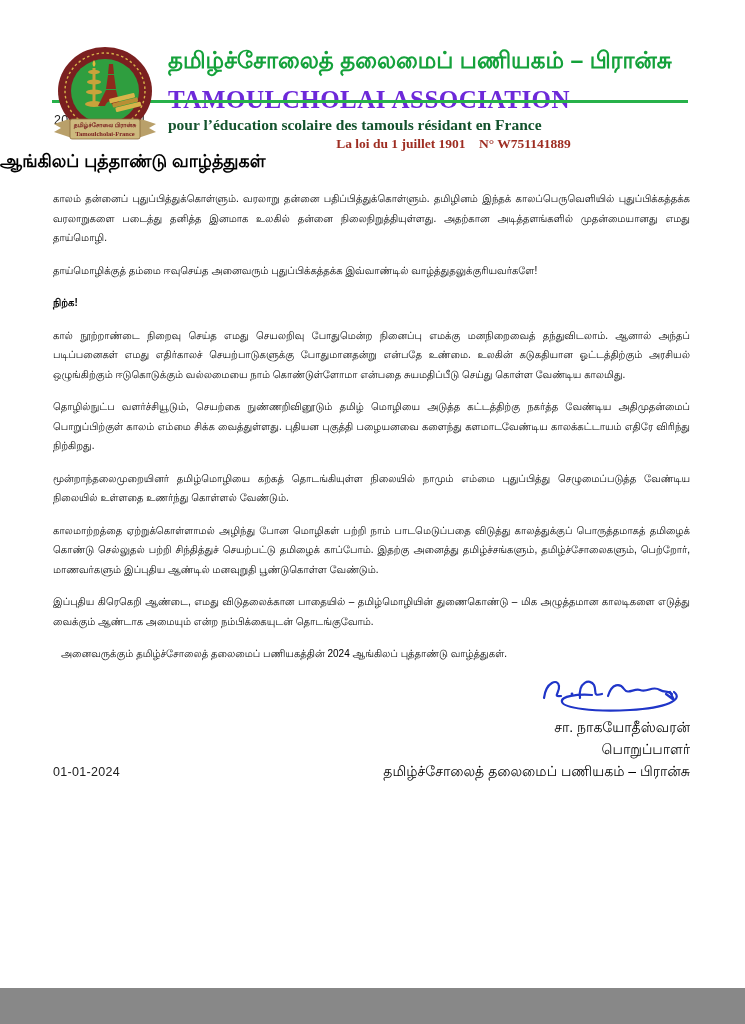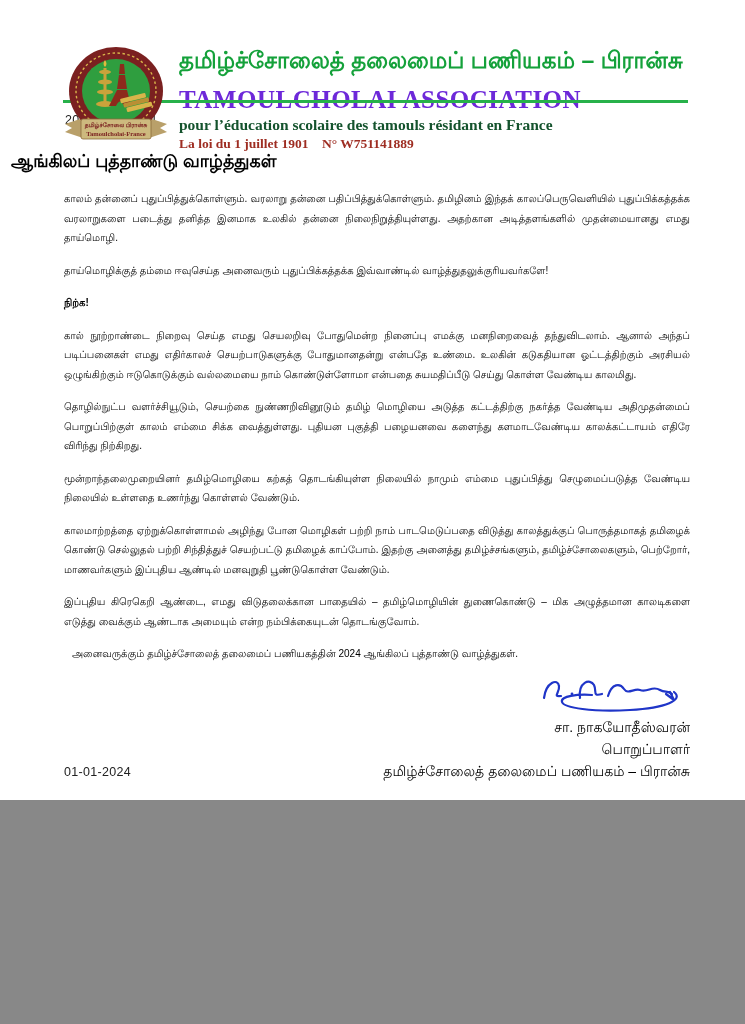--- a/index.html
+++ b/index.html
@@ -1,29 +1,29 @@
 <!DOCTYPE html>
 <html lang="ta"><head>
 <meta charset="utf-8">
 <style>
   * { margin:0; padding:0; box-sizing:border-box; }
   html,body { background:#888; }
   .page {
-    width:745px; height:800px; margin:0 auto; background:#ffffff;
+    width:745px; height:988px; margin:0 auto; background:#ffffff;
     position:relative; overflow:hidden;
-    font-family:"Liberation Sans","DejaVu Sans",sans-serif; color:#111;padding-left:11px;
+    font-family:"Liberation Sans","DejaVu Sans",sans-serif; color:#111;
   }
   
   .header { display:flex; gap:12px; padding:46px 6px 0 54px; height:100px; align-items:flex-start; }
   .logo-wrap { width:102px; height:108px; flex-shrink:0; margin-top:0; position:relative; z-index:2; }
   .header-text { padding-top:0; flex:1; }
   .org-tamil { font-size:23px; font-weight:bold; color:#14a13a; line-height:1.25; letter-spacing:0; }
   .org-latin { font-family:"Liberation Serif","DejaVu Serif",serif; font-size:25px; font-weight:bold; color:#6d28d9; letter-spacing:0.5px; margin-top:11px; }
   .tagline   { font-family:"Liberation Serif","DejaVu Serif",serif; font-size:15.5px; font-weight:bold; color:#14532d; margin-top:2px; }
-  .law-line  { font-family:"Liberation Serif","DejaVu Serif",serif; font-size:13.5px; font-weight:bold; color:#9e2d22; margin-top:2px; white-space:pre; }
+  .law-line  { font-family:"Liberation Serif","DejaVu Serif",serif; font-size:13.5px; font-weight:bold; color:#9e2d22; margin-top:2px; white-space:pre;text-align:center; }
   .green-rule { height:3px; background:#27b14a; margin:0 57px 0 52px; position:relative; z-index:1; }
   .ref-number { margin:10px 0 0 54px; font-size:12.5px; color:#222; letter-spacing:0.3px; }
   
   .letter-title { font-size:17.5px; font-weight:bold; color:#000; margin-top:22px; }
   .letter-body { margin:16px 55px 0 53px; }
   .letter-body p {
     font-size:10px; line-height:1.95; text-align:justify; color:#000;
     margin-bottom:13px;
   }
   .letter-body p.short { text-align:left;font-weight:bold; }

